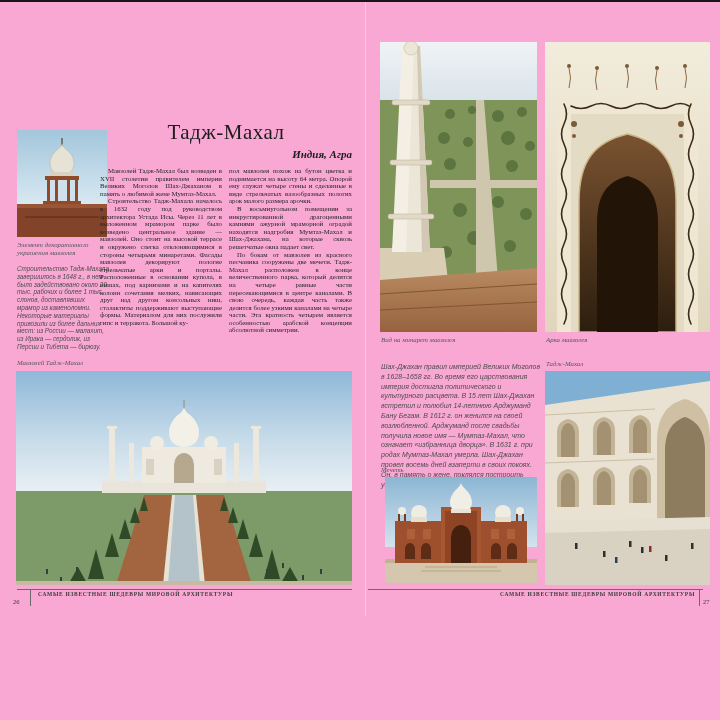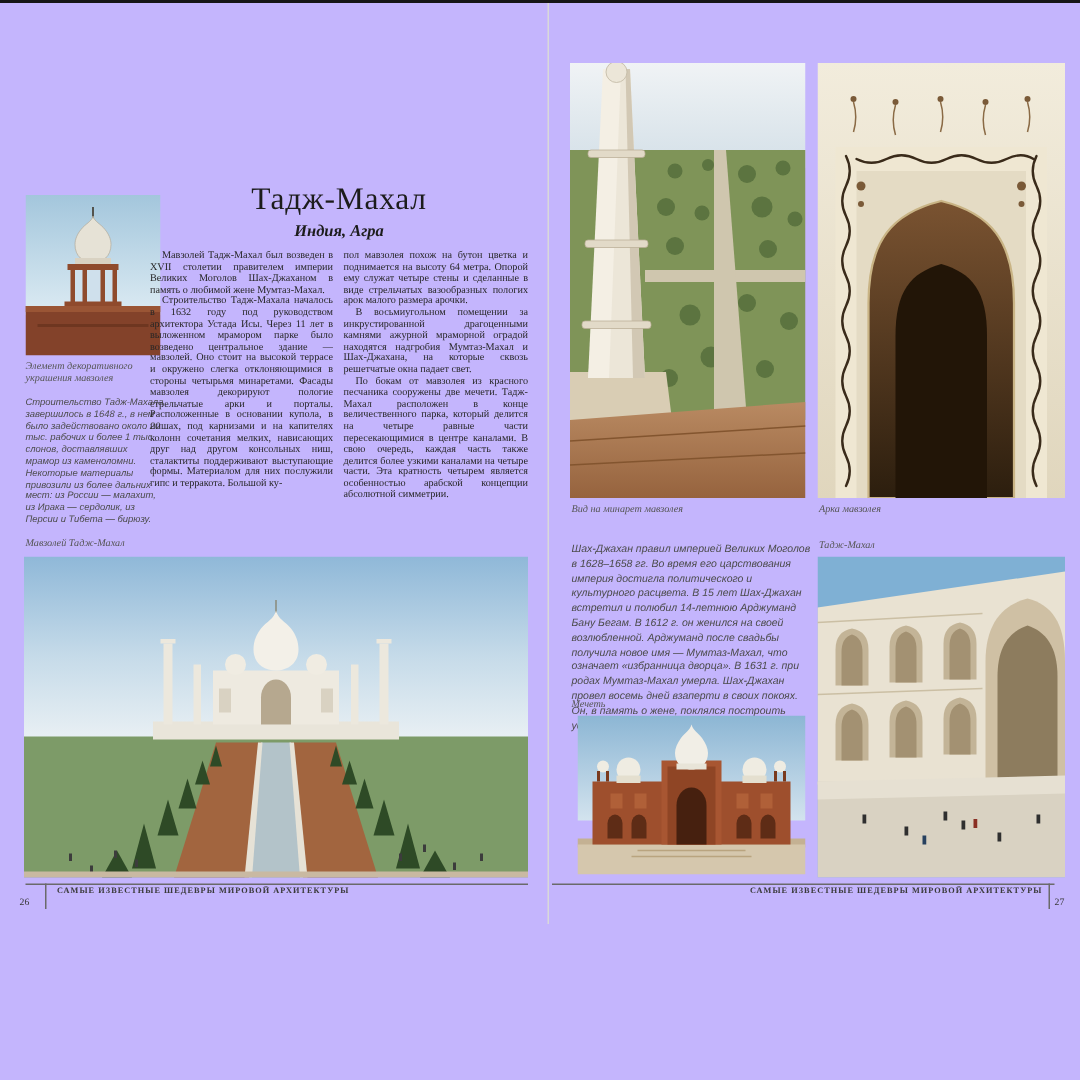--- a/index.html
+++ b/index.html
@@ -1,24 +1,24 @@
 <!DOCTYPE html>
 <html><head>
 <meta charset="utf-8">
 <style>
   html,body{margin:0;padding:0;background:#ffffff;width:720px;height:720px;overflow:hidden;}
-  #spread{position:relative;width:720px;height:720px;background:#c4b5fd;
+  #spread{position:relative;width:720px;height:720px;background:#f9a8d4;
           font-family:"Liberation Serif", serif;color:#222;}
   .abs{position:absolute;}
   
   .top-edge{left:0;top:0;width:720px;height:2px;background:#161616;}
   .spine{left:365px;top:2px;width:1px;height:614px;background:#d9d9d9;}
   
   .title{left:100px;top:120px;width:252px;text-align:center;font-size:21px;letter-spacing:0.5px;color:#1c1c1c;}
-  .subtitle{left:100px;top:148px;width:252px;text-align:center;font-size:11px;font-style:italic;font-weight:bold;color:#1c1c1c;}
+  .subtitle{left:100px;top:148px;width:252px;text-align:right;font-size:11px;font-style:italic;font-weight:bold;color:#1c1c1c;}
   
   .col{top:167px;width:122px;font-size:6.8px;line-height:7.6px;text-align:justify;color:#262626;}
   .col p{margin:0;text-indent:8px;}
   .col p.cont{text-indent:0;}
   #col1{left:100px;}
   #col2{left:229px;width:123px;}
   
   .cap{font-style:italic;font-size:6.8px;line-height:8px;color:#565656;font-family:"Liberation Serif", serif;}
   
   .note{font-family:"Liberation Sans", sans-serif;font-style:italic;color:#4c4c4c;}

